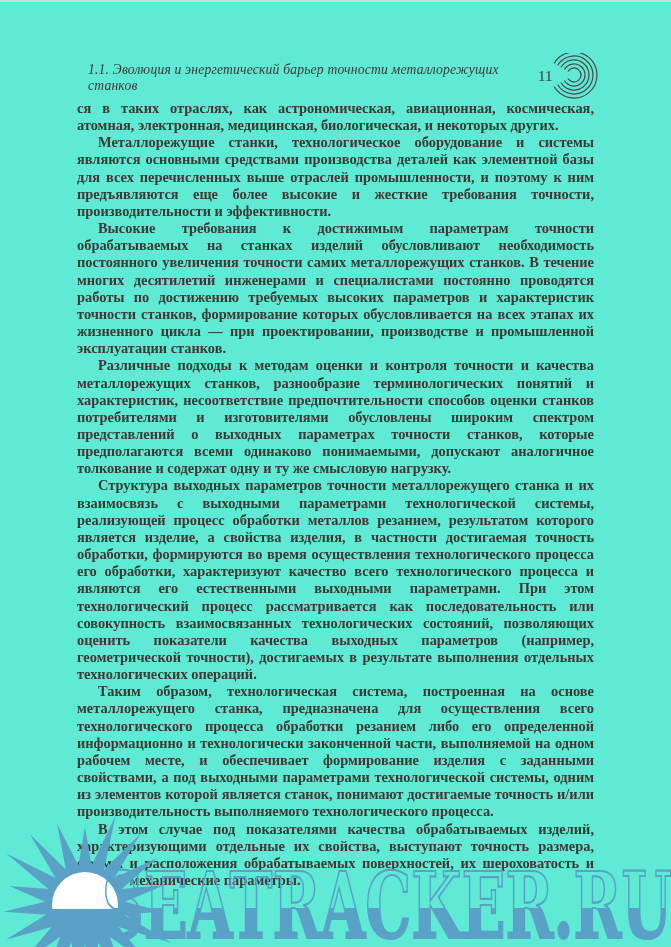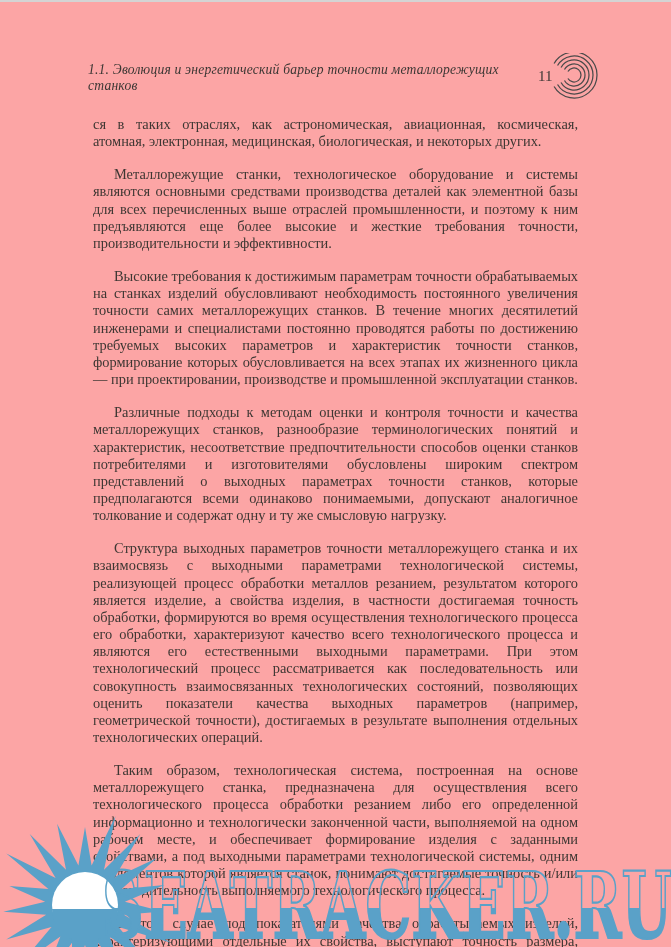--- a/index.html
+++ b/index.html
@@ -1,19 +1,19 @@
 <!DOCTYPE html>
 <html lang="ru"><head>
 <meta charset="utf-8">
 <style>
   html,body{margin:0;padding:0;background:#ffffff;}
   .page{
     position:relative;
     width:671px;height:947px;
-    background:#fca5a5;
+    background:#5eead4;
     overflow:hidden;
     font-family:"Liberation Serif","DejaVu Serif",serif;
   }
   .scan-top-edge{
     position:absolute;top:0;left:0;width:671px;height:2px;
     background:#d4d4d4;
   }
   
   .running-head{
     position:absolute;top:62px;left:88px;width:445px;
@@ -25,21 +25,21 @@
   .pagenum-ornament{
     position:absolute;top:53px;left:534px;width:70px;height:46px;
   }
   
   .body-text{
     position:absolute;top:100px;left:77px;width:517px;
     font-size:14.4px;line-height:17.15px;
     color:#3e3733;
     text-align:justify;
   }
-  .body-text p{margin:16px;text-indent:21px;}
+  .body-text p{margin:0;text-indent:21px;font-weight:bold;}
   .body-text p.continued{text-indent:0;}
   
   .watermark{
     position:absolute;left:0;top:800px;width:579px;height:147px;
     pointer-events:none;
   }
   .sun-logo{position:absolute;left:-15px;top:5px;width:200px;height:200px;}
   .wm-text-svg{position:absolute;left:95px;top:62px;width:576px;height:90px;overflow:visible;}
 </style>
 </head>

